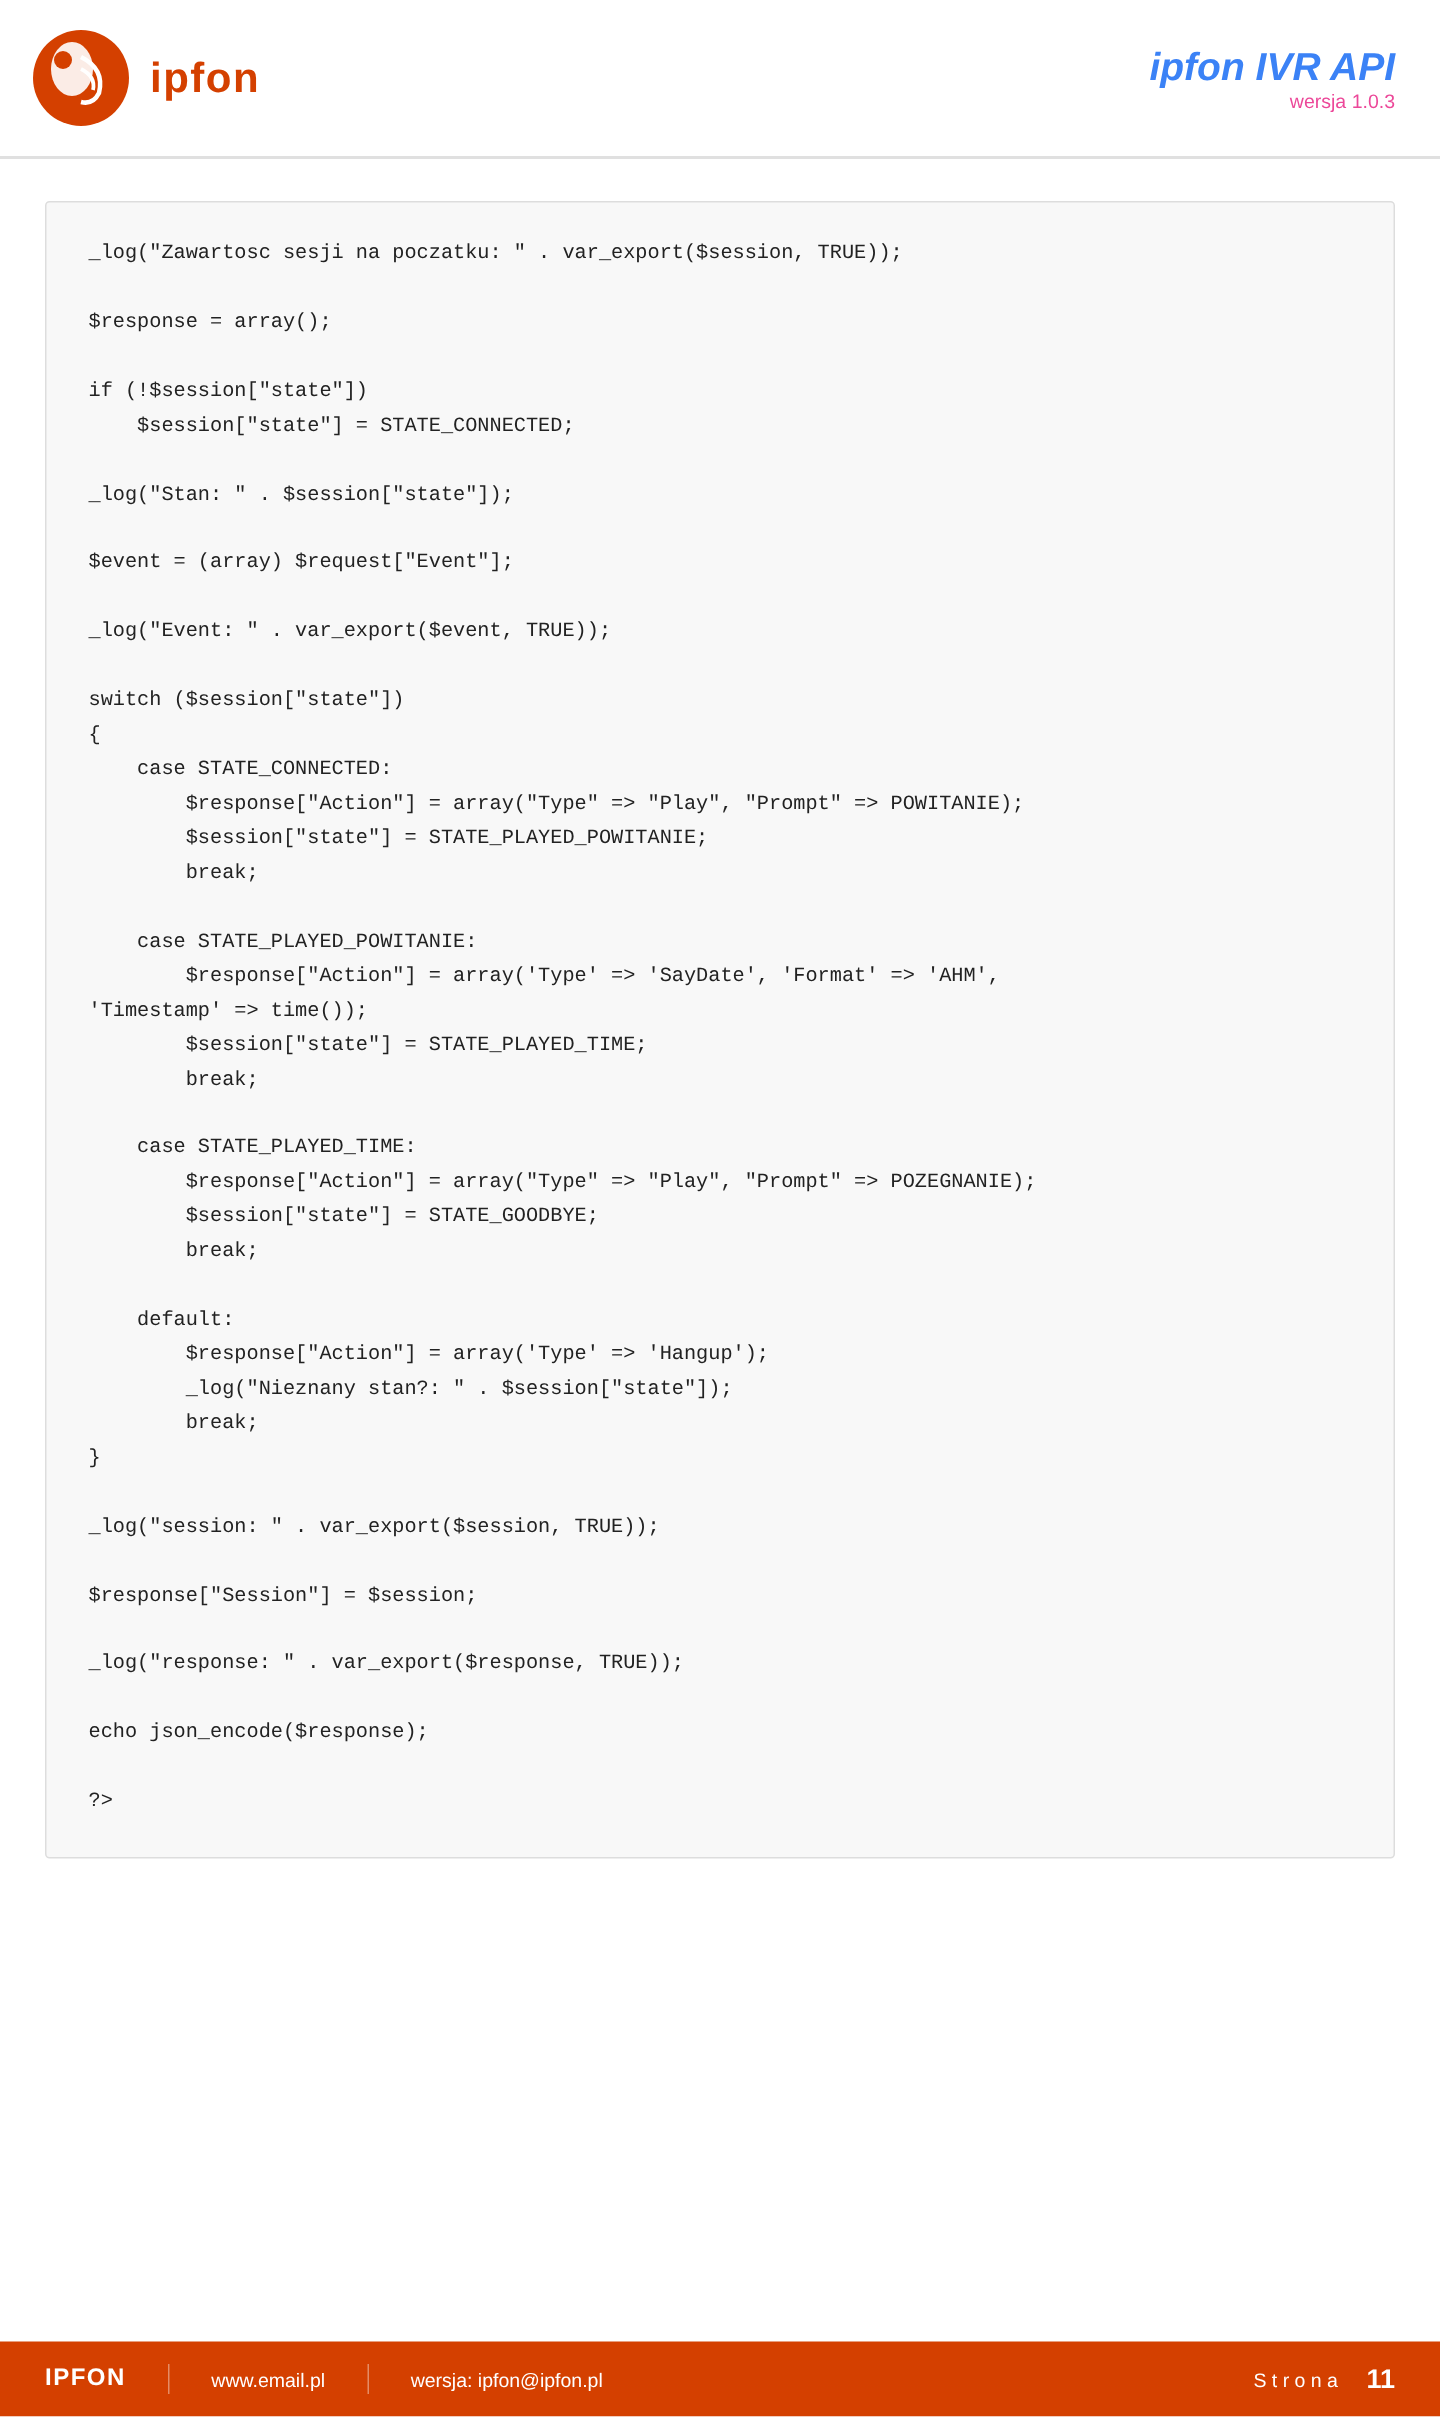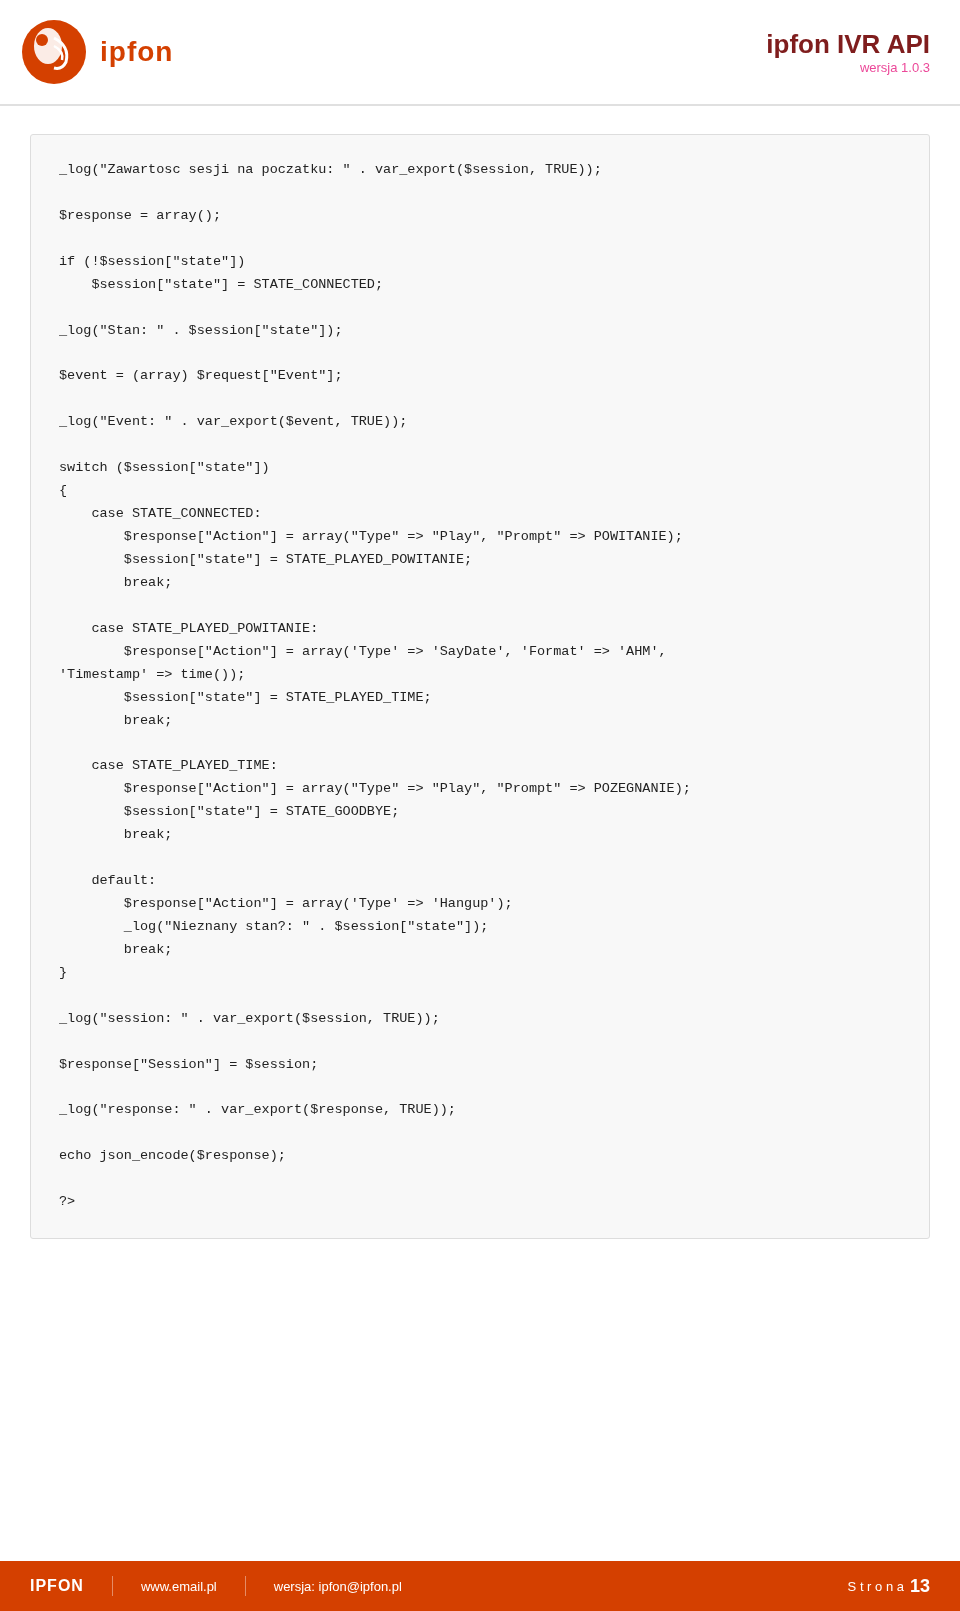--- a/index.html
+++ b/index.html
@@ -34,21 +34,22 @@
       font-weight: bold;
       color: #d44000;
       letter-spacing: 1px;
     }
     .header-right {
       text-align: right;
     }
     .header-title {
       font-size: 26px;
       font-weight: bold;
-      color: #7f1d1d;
+      color: #3b82f6;
+      font-style: italic;
     }
     .header-version {
       font-size: 13px;
       color: #ec4899;
     }
 
     
     .main-content {
       padding: 28px 30px 40px 30px;
     }
@@ -93,21 +94,21 @@
       letter-spacing: 1px;
     }
     .footer-separator {
       width: 1px;
       height: 20px;
       background: rgba(255,255,255,0.4);
     }
     .page-number {
       display: flex;
       align-items: center;
-      gap: 6px;
+      gap: 19px;
     }
     .page-label {
       font-size: 13px;
     }
     .page-num {
       font-size: 18px;
       font-weight: bold;
     }
   </style>
 </head>
@@ -183,15 +184,15 @@
 <div class="footer">
   <div class="footer-left">
     <span class="footer-brand">IPFON</span>
     <div class="footer-separator"></div>
     <span>www.email.pl</span>
     <div class="footer-separator"></div>
     <span>wersja: ipfon@ipfon.pl</span>
   </div>
   <div class="page-number">
     <span class="page-label">S t r o n a</span>
-    <span class="page-num">13</span>
+    <span class="page-num">11</span>
   </div>
 </div>
 
 </body></html>

